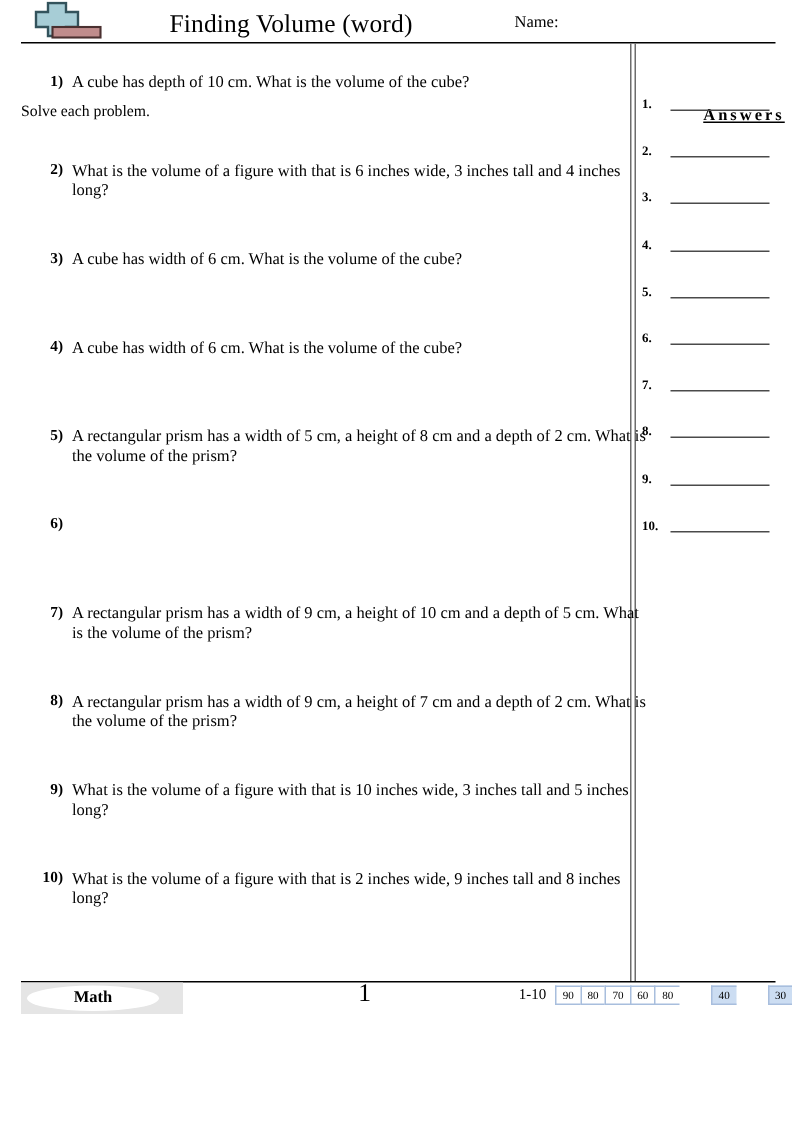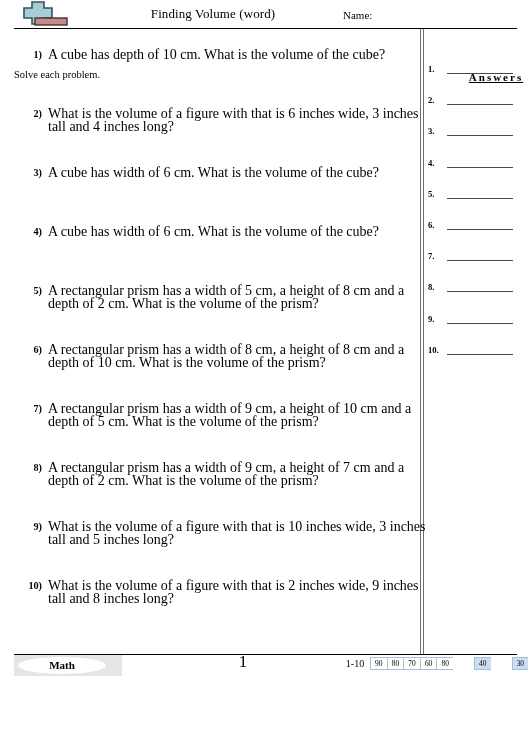--- a/index.html
+++ b/index.html
@@ -31,25 +31,25 @@
     position: absolute;
     left: 14px;
     top: 1px;
     width: 62px;
     height: 28px;
   }
   #logo svg { display: block; }
 
   #worksheet-title {
     position: absolute;
-    left: 113px;
+    left: 94px;
     top: 6px;
     width: 200px;
     text-align: center;
-    font-size: 13px;
+    font-size: 17px;
     letter-spacing: 0.1px;
     white-space: nowrap;
   }
   #name-label {
     position: absolute;
     left: 343px;
     top: 9px;
     font-size: 11px;
   }
   #header-rule {
@@ -101,21 +101,21 @@
     width: 22px;
     text-align: right;
     font-weight: bold;
     font-size: 10.2px;
   }
   .problem-text {
     position: absolute;
     left: 34px;
     top: 0;
     width: 384px;
-    font-size: 14px;
+    font-size: 11px;
   }
 
   
   #answers-title {
     position: absolute;
     left: 456px;
     top: 34px;
     width: 80px;
     text-align: center;
     font-size: 11px;
@@ -286,21 +286,20 @@
       <span class="problem-text">A cube has width of 6 cm. What is the volume of the cube?</span>
     </div>
 
     <div class="problem-row">
       <span class="problem-number">5)</span>
       <span class="problem-text">A rectangular prism has a width of 5 cm, a height of 8 cm and a depth of 2 cm. What is the volume of the prism?</span>
     </div>
 
     <div class="problem-row">
       <span class="problem-number">6)</span>
-      <span class="problem-text">A rectangular prism has a width of 8 cm, a height of 8 cm and a depth of 10 cm. What is the volume of the prism?</span>
     </div>
 
     <div class="problem-row">
       <span class="problem-number">7)</span>
       <span class="problem-text">A rectangular prism has a width of 9 cm, a height of 10 cm and a depth of 5 cm. What is the volume of the prism?</span>
     </div>
 
     <div class="problem-row">
       <span class="problem-number">8)</span>
       <span class="problem-text">A rectangular prism has a width of 9 cm, a height of 7 cm and a depth of 2 cm. What is the volume of the prism?</span>

